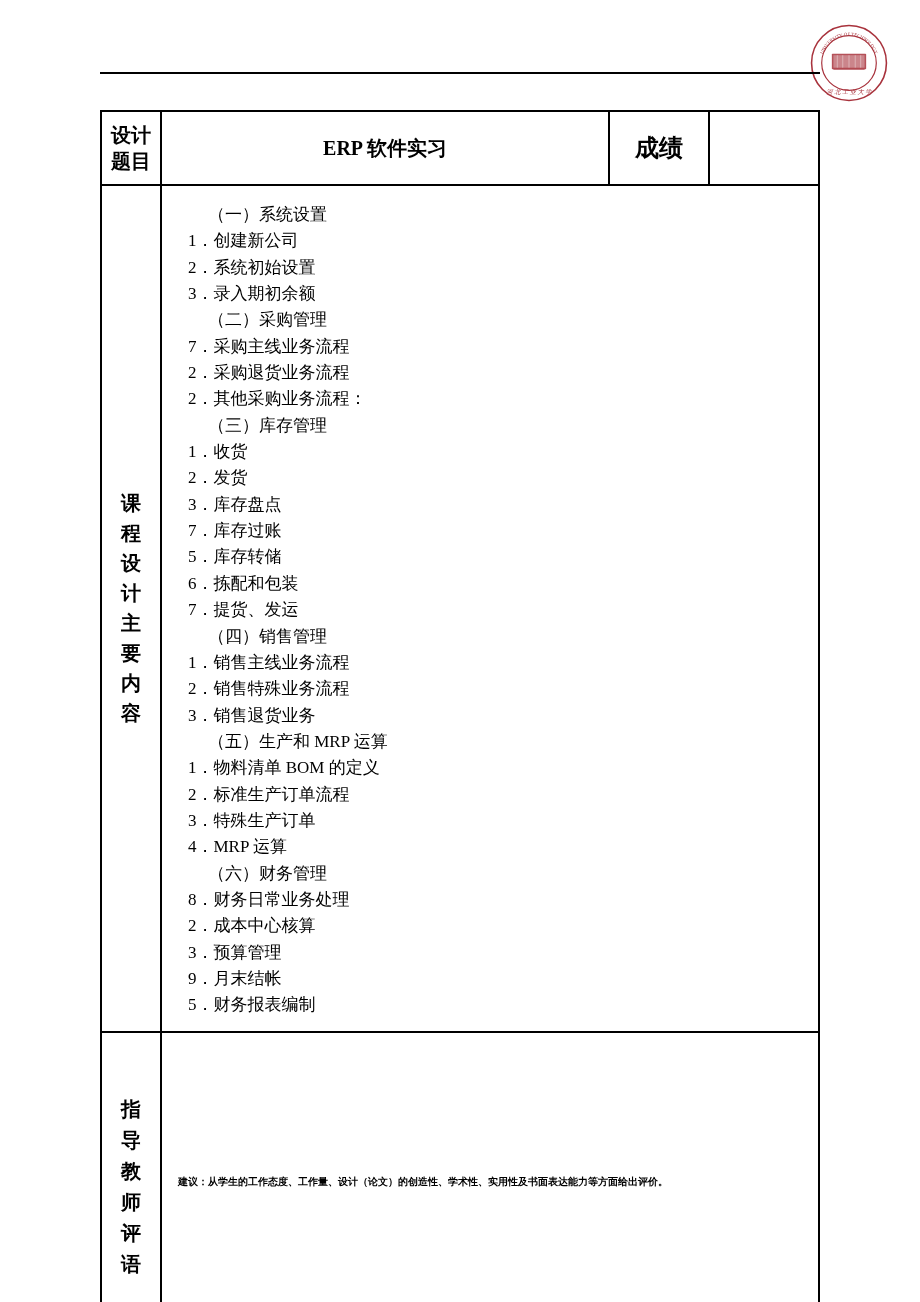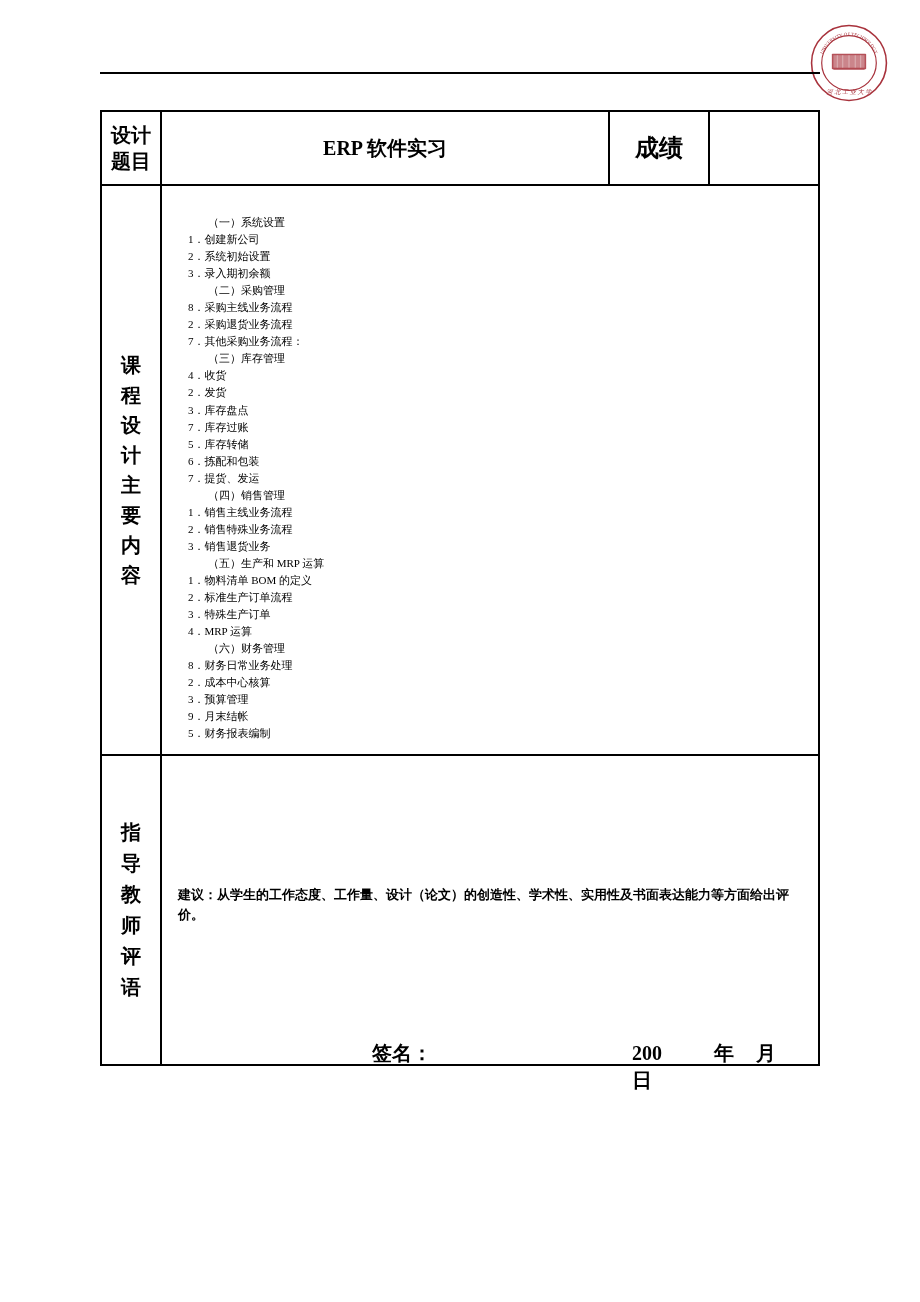--- a/index.html
+++ b/index.html
@@ -62,40 +62,40 @@
     .grade-label {
       width: 100px;
       text-align: center;
       font-size: 24px;
       font-weight: bold;
     }
     .grade-value {
       width: 110px;
     }
     .content-cell {
-      padding: 28px 18px 12px 18px;
-      font-size: 11px;
+      padding: 16px 18px 12px 18px;
+      font-size: 17px;
       line-height: 1.55;
       vertical-align: top;
       border-radius: 32px;
     }
     .section-heading {
       padding-left: 28px;
     }
     .item-line {
       padding-left: 8px;
     }
     .eval-cell {
       padding: 8px 16px 18px 16px;
       vertical-align: top;
       height: 310px;
       position: relative;
     }
     .eval-hint {
-      font-size: 13px;
+      font-size: 10px;
       font-weight: bold;
       line-height: 1.6;
     }
     .sign-row {
       position: absolute;
       bottom: 24px;
       left: 0;
       right: 0;
       font-size: 20px;
       font-weight: bold;
@@ -152,25 +152,25 @@
     <td class="vcol">
       <span id="content-side-chars"><span class="vchar" style="line-height: 1.5;">课</span><span class="vchar" style="line-height: 1.5;">程</span><span class="vchar" style="line-height: 1.5;">设</span><span class="vchar" style="line-height: 1.5;">计</span><span class="vchar" style="line-height: 1.5;">主</span><span class="vchar" style="line-height: 1.5;">要</span><span class="vchar" style="line-height: 1.5;">内</span><span class="vchar" style="line-height: 1.5;">容</span></span>
     </td>
     <td class="content-cell" colspan="3">
       <div id="content-lines">
             <div class="section-heading">（一）系统设置</div>
             <div class="item-line">1．创建新公司</div>
             <div class="item-line">2．系统初始设置</div>
             <div class="item-line">3．录入期初余额</div>
             <div class="section-heading">（二）采购管理</div>
-            <div class="item-line">8．采购主线业务流程</div>
+            <div class="item-line">7．采购主线业务流程</div>
             <div class="item-line">2．采购退货业务流程</div>
-            <div class="item-line">7．其他采购业务流程：</div>
+            <div class="item-line">2．其他采购业务流程：</div>
             <div class="section-heading">（三）库存管理</div>
-            <div class="item-line">4．收货</div>
+            <div class="item-line">1．收货</div>
             <div class="item-line">2．发货</div>
             <div class="item-line">3．库存盘点</div>
             <div class="item-line">7．库存过账</div>
             <div class="item-line">5．库存转储</div>
             <div class="item-line">6．拣配和包装</div>
             <div class="item-line">7．提货、发运</div>
             <div class="section-heading">（四）销售管理</div>
             <div class="item-line">1．销售主线业务流程</div>
             <div class="item-line">2．销售特殊业务流程</div>
             <div class="item-line">3．销售退货业务</div>

